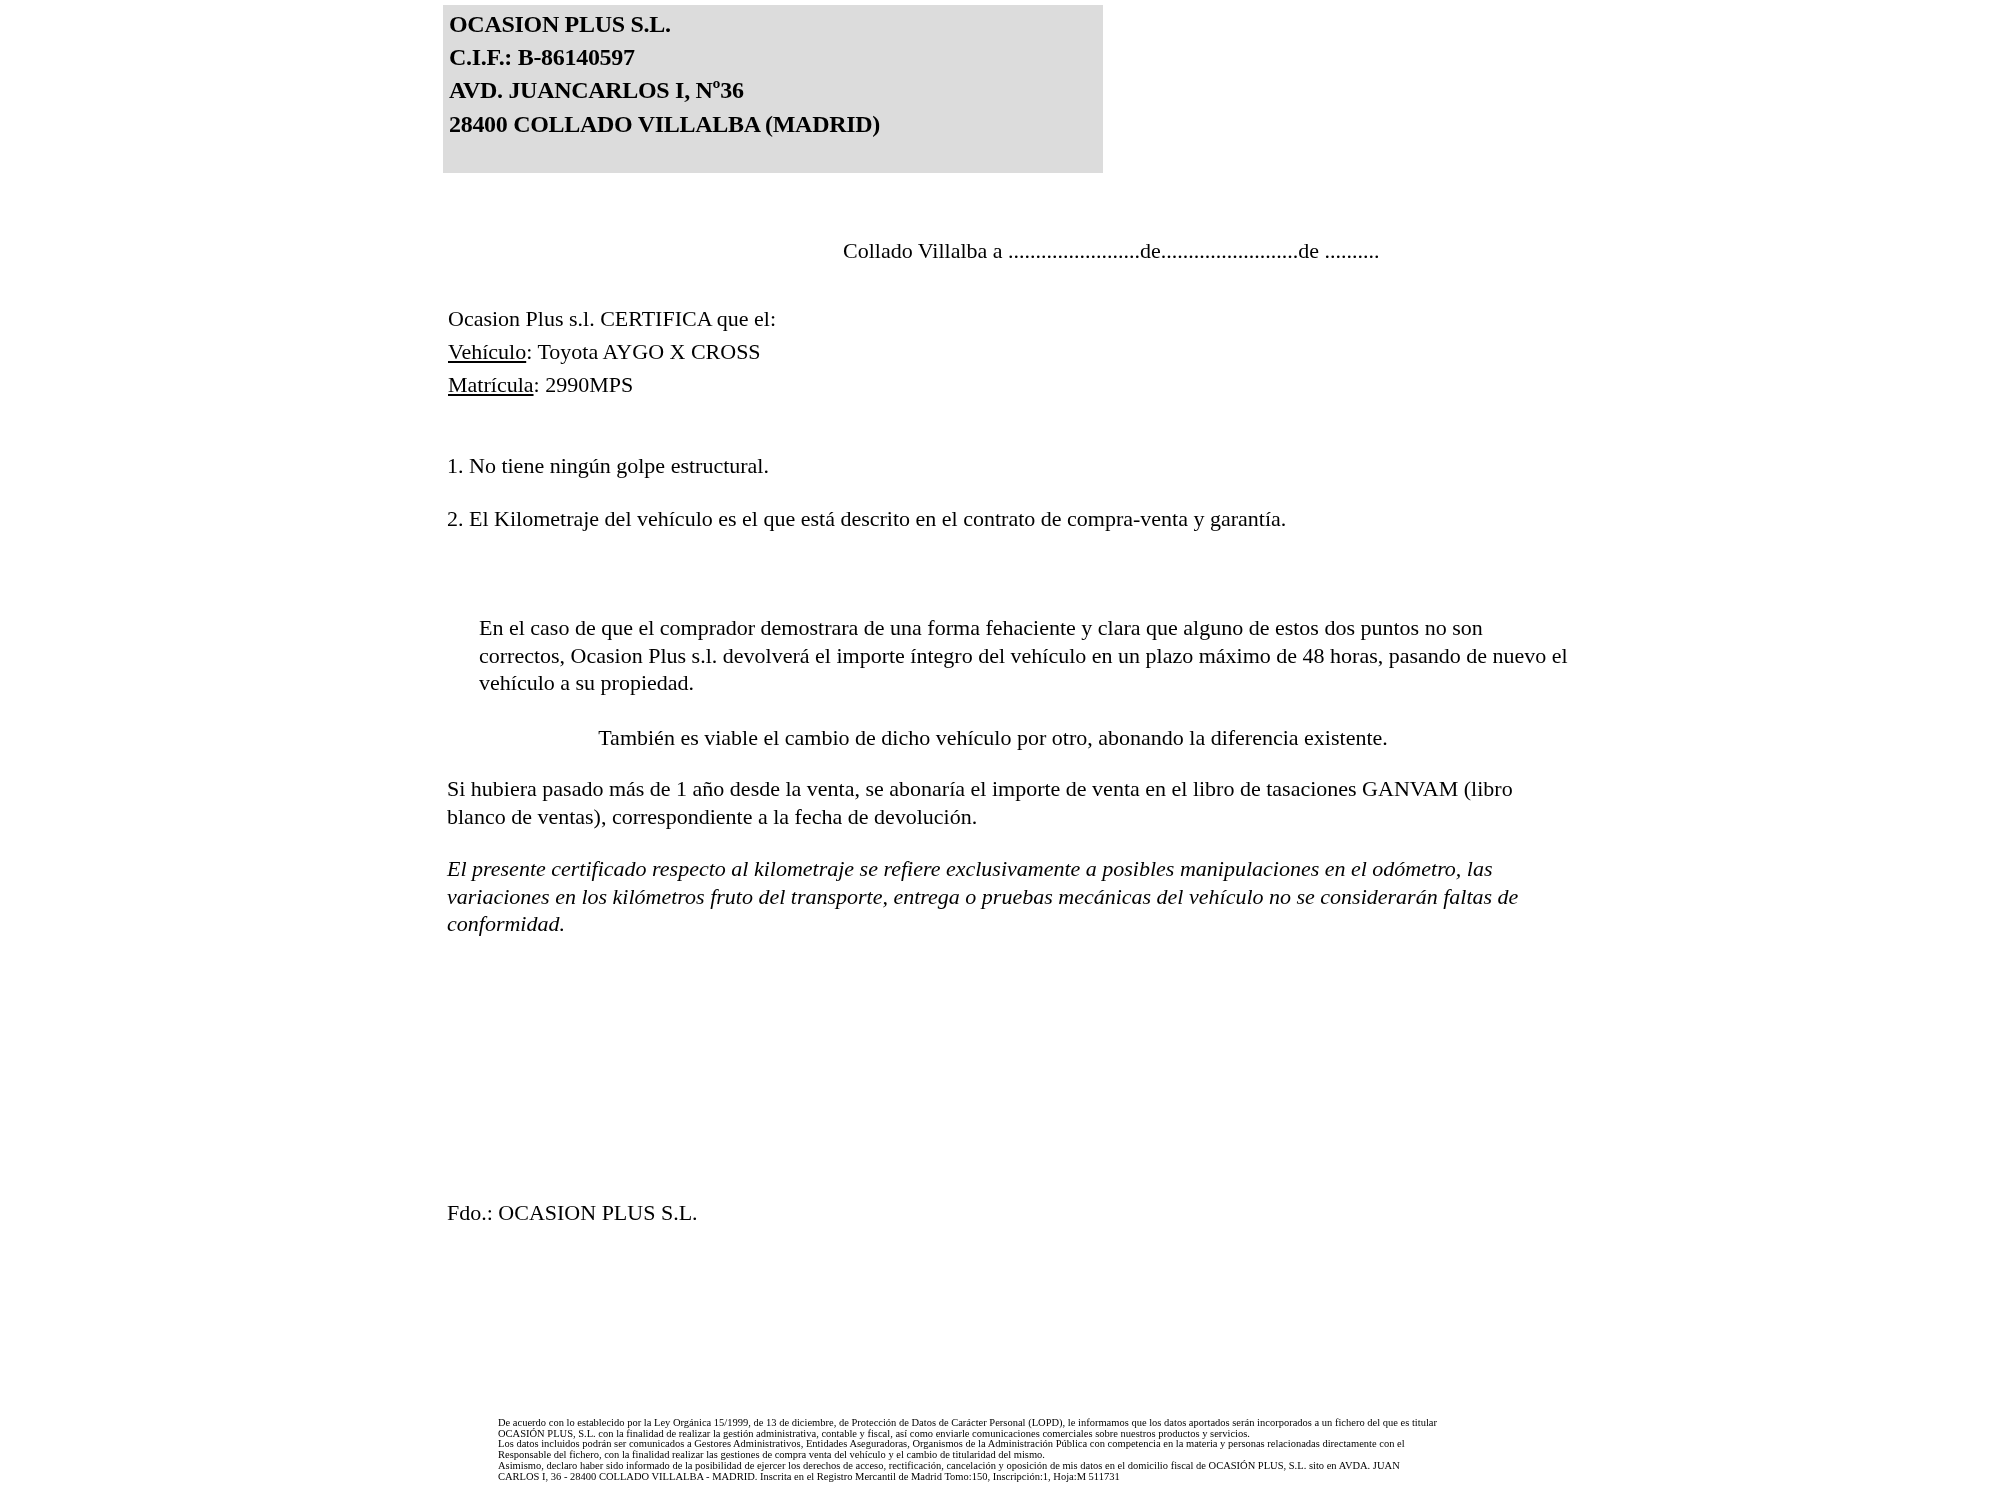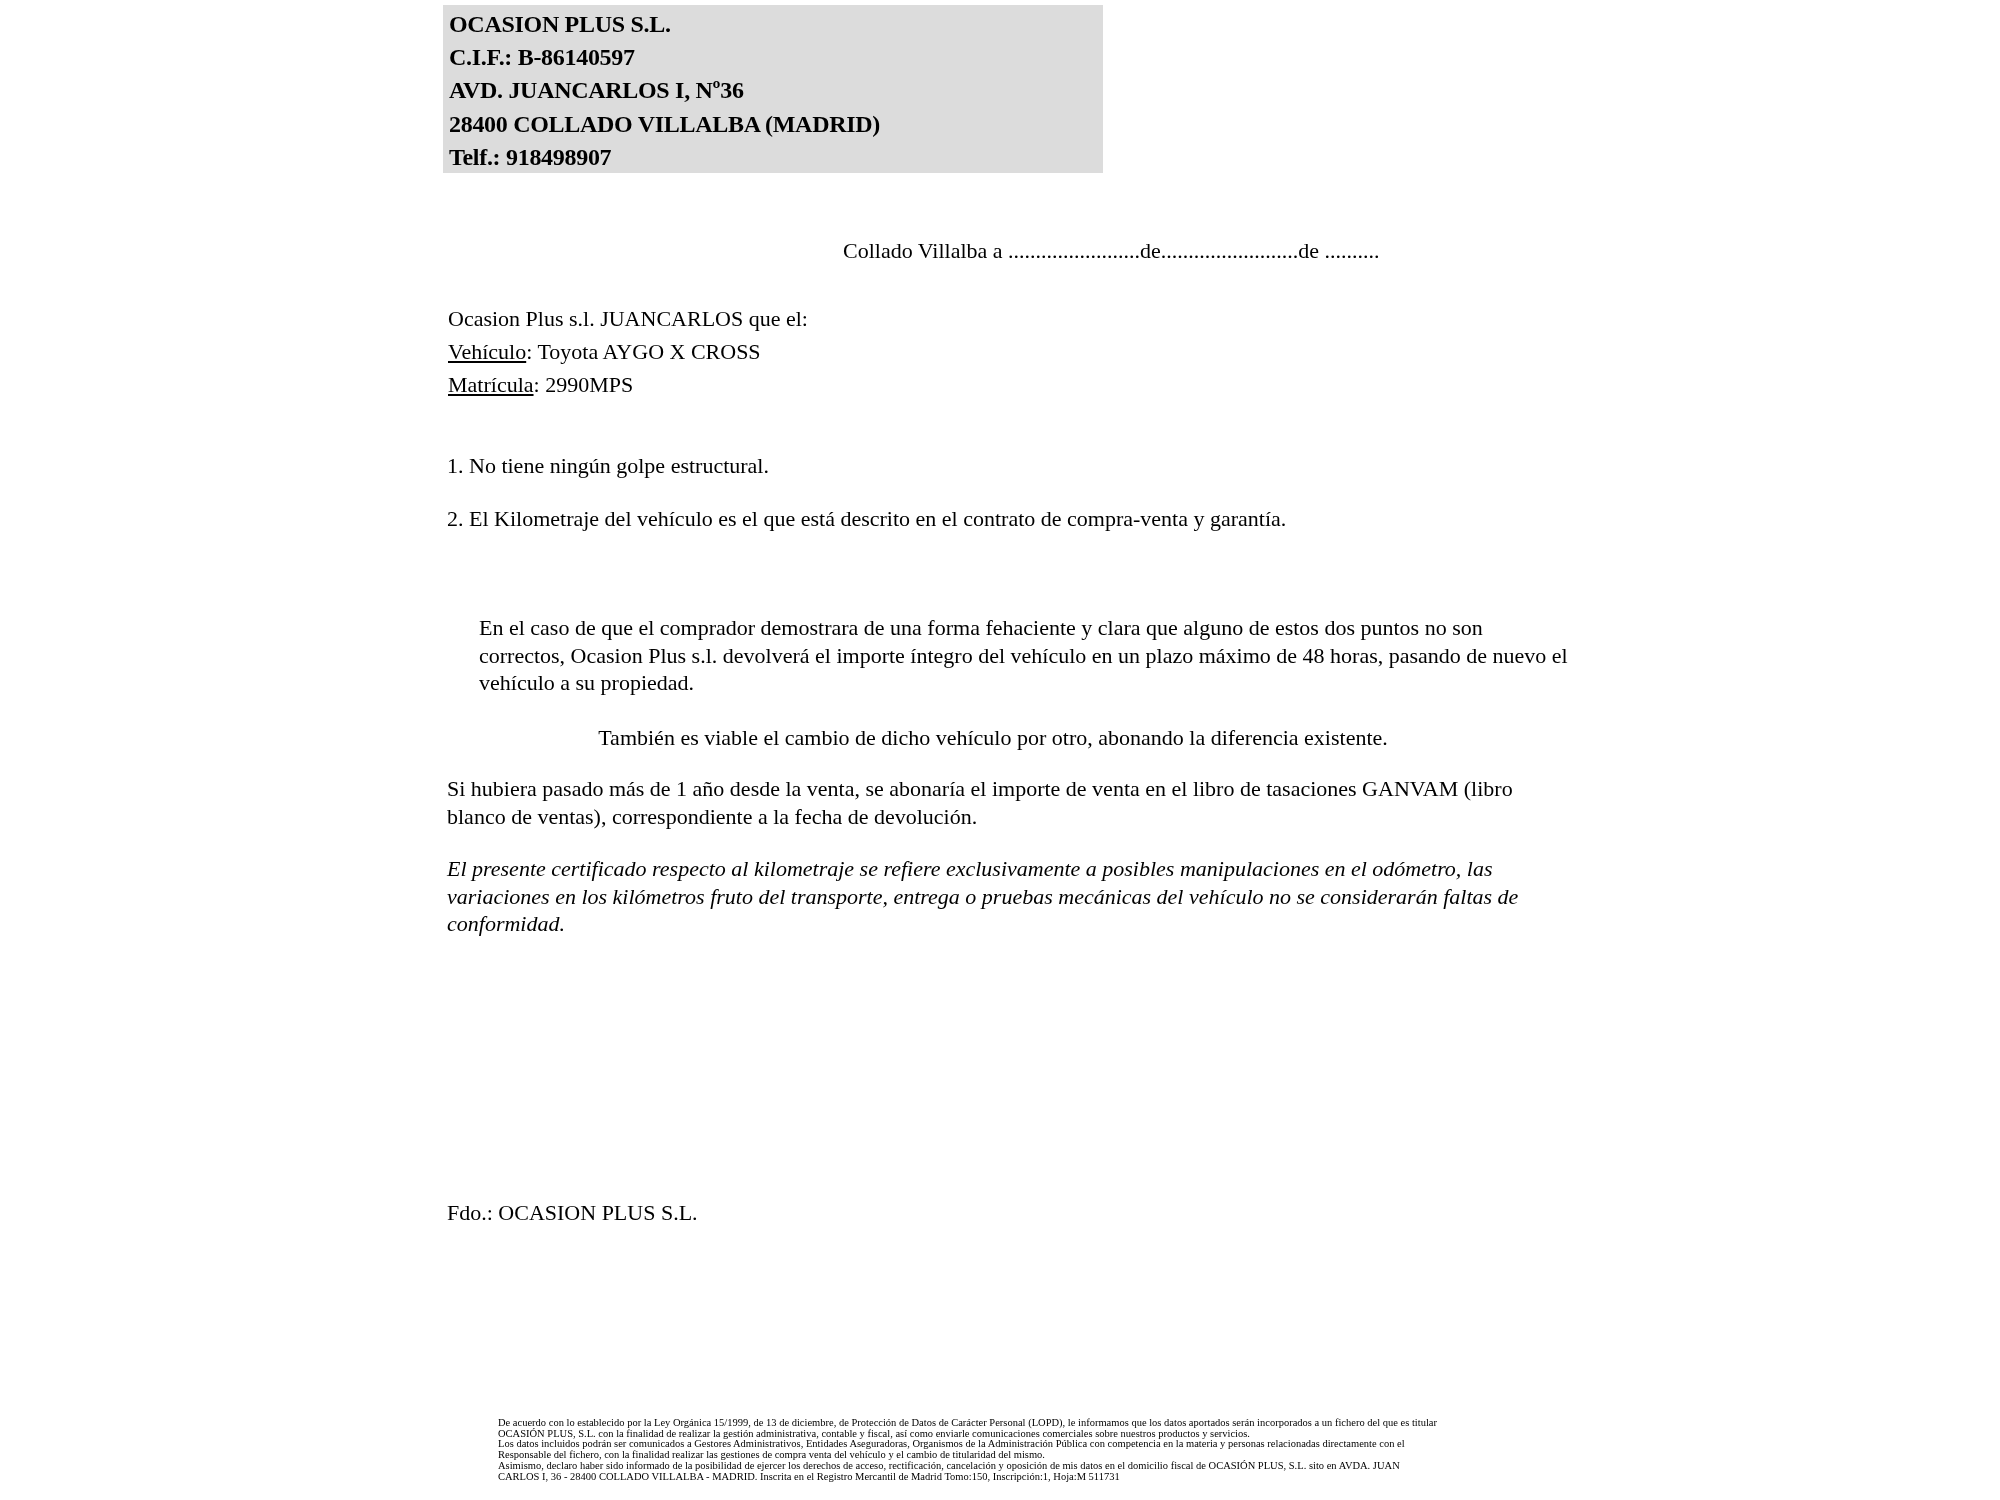--- a/index.html
+++ b/index.html
@@ -98,27 +98,26 @@
 </head>
 <body>
 
 <div class="page">
 
   <div class="header-box">
     <div>OCASION PLUS S.L.</div>
     <div>C.I.F.: B-86140597</div>
     <div>AVD. JUANCARLOS I, Nº36</div>
     <div>28400 COLLADO VILLALBA (MADRID)</div>
-    <div>Telf.: 918498907</div>
   </div>
 
   <div class="date-line">Collado Villalba a ........................de.........................de ..........</div>
 
   <div class="certify-block">
-    <div>Ocasion Plus s.l. JUANCARLOS que el:</div>
+    <div>Ocasion Plus s.l. CERTIFICA que el:</div>
     <div>
       <span class="field-label"><span class="underlined">Vehículo</span></span><span>: Toyota AYGO X CROSS</span>
     </div>
     <div>
       <span class="field-label"><span class="underlined">Matrícula</span></span><span>: 2990MPS</span>
     </div>
   </div>
 
   <div class="point point-1">1. No tiene ningún golpe estructural.</div>
   <div class="point point-2">2. El Kilometraje del vehículo es el que está descrito en el contrato de compra-venta y garantía.</div>

